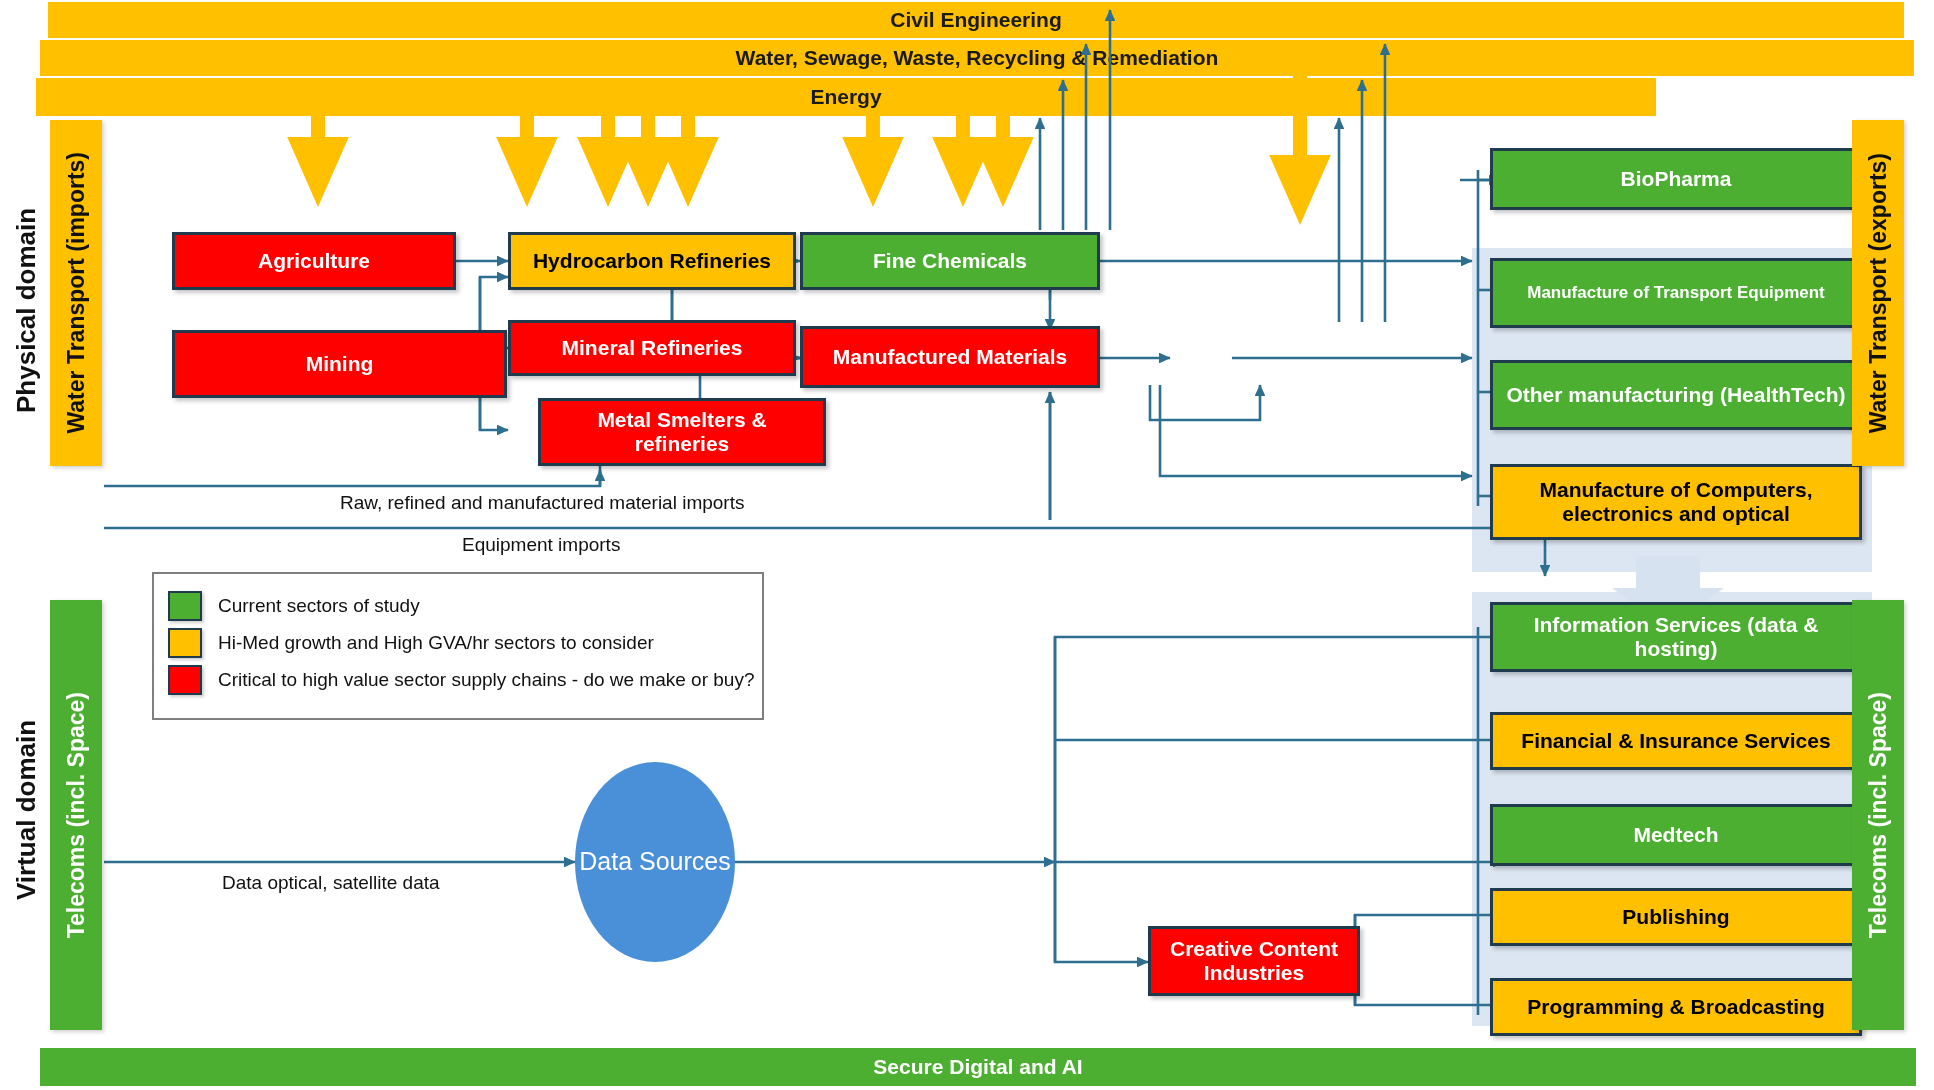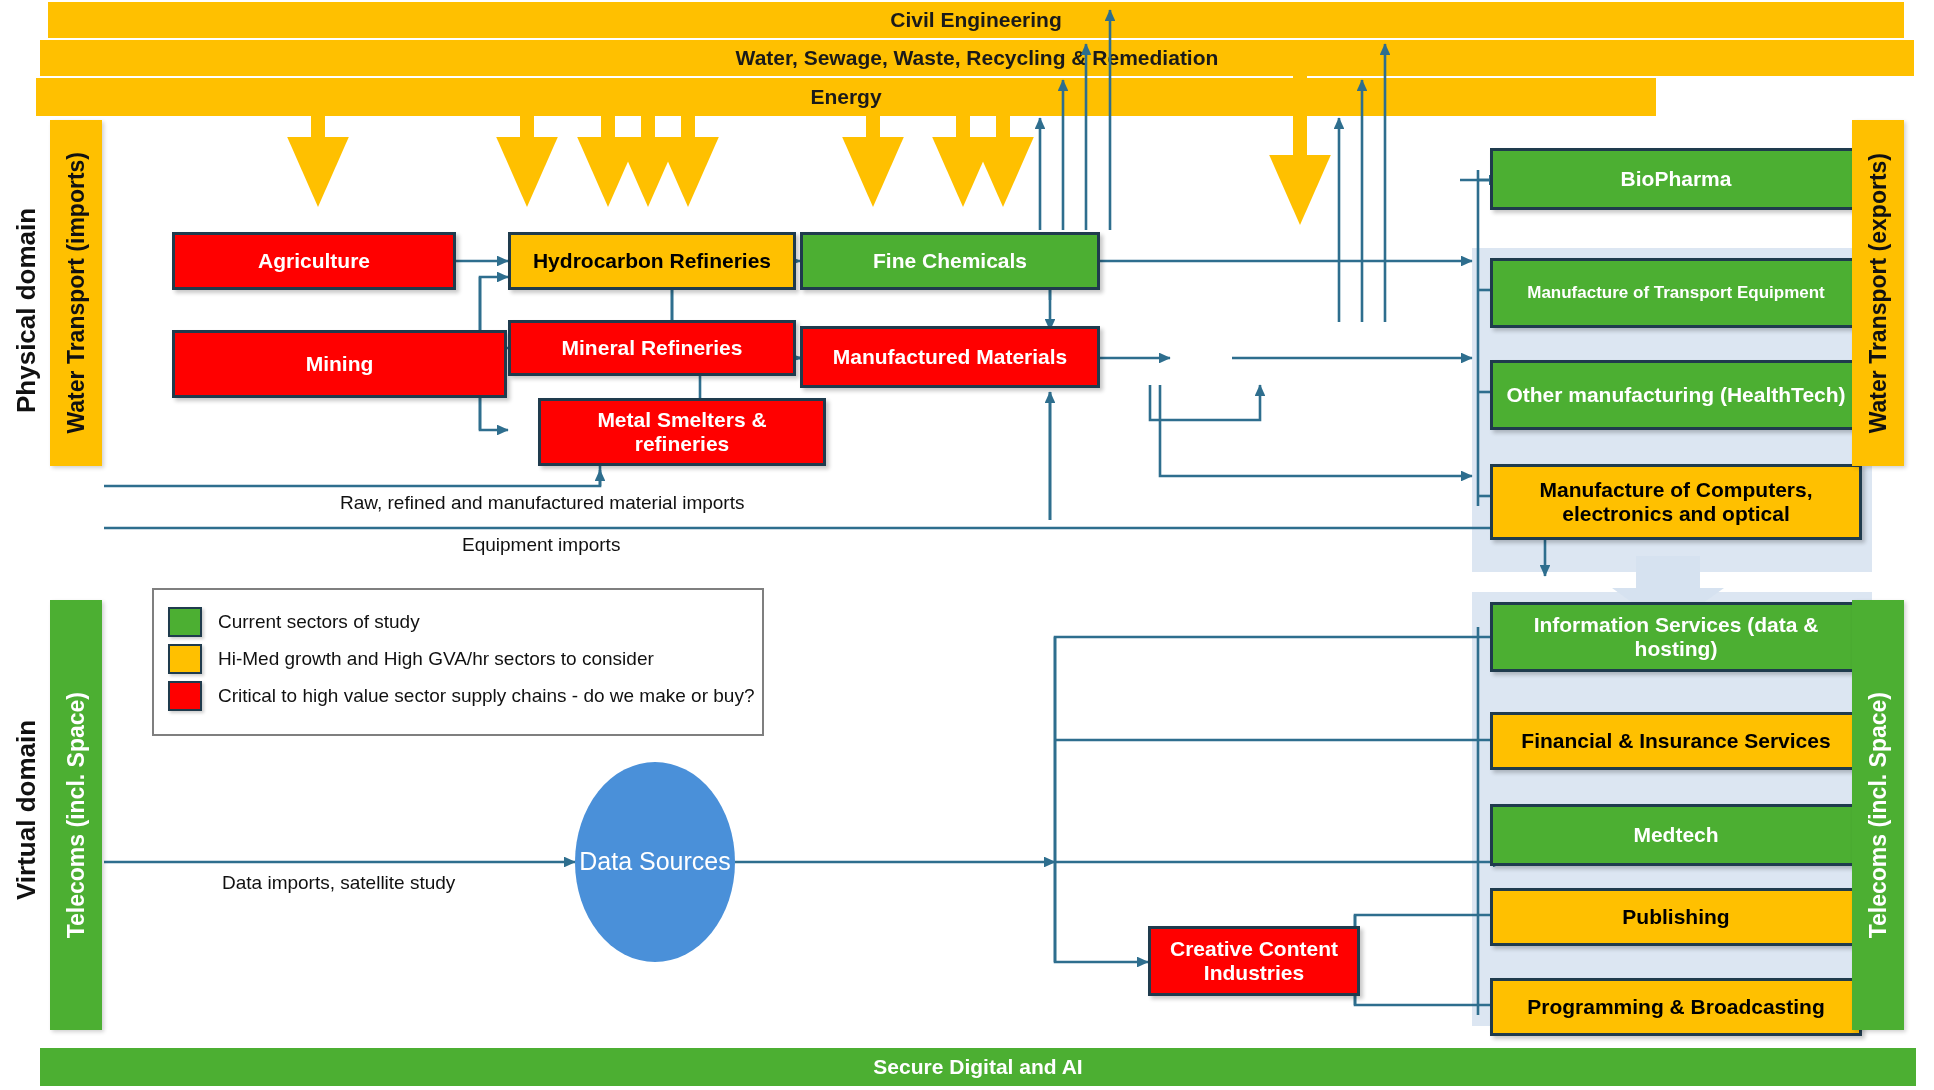--- a/index.html
+++ b/index.html
@@ -59,21 +59,21 @@
   }
 
   
   .panel{
     position:absolute;background:#DCE6F2;z-index:3;
   }
 
   
   .legend{
     position:absolute;background:#ffffff;border:2px solid #7f7f7f;
-    z-index:9;padding:10px 14px;box-sizing:border-box;margin-top:16px;
+    z-index:9;padding:10px 14px;box-sizing:border-box;
   }
   .legend-row{display:flex;align-items:center;margin:7px 0;}
   .legend-sw{
     width:30px;height:26px;border:2px solid #1f3b4d;margin-right:16px;flex:none;
     box-shadow:2px 2px 3px rgba(0,0,0,.2);
   }
   .legend-tx{font-size:19px;color:#111;white-space:nowrap;}
 
   
   .ellipse{
@@ -281,21 +281,21 @@
   <div class="node green" style="left:1490px;top:360px;width:372px;height:70px;font-size:21px;padding:0 10px;">
     <span>Other manufacturing (HealthTech)</span>
   </div>
 
   <div class="node amber" style="left:1490px;top:464px;width:372px;height:76px;font-size:21px;padding:0 10px;">
     <span>Manufacture of Computers, electronics and optical</span>
   </div>
 
   <div class="edgelabel" style="left:340px;top:492px;">Raw, refined and manufactured material imports</div>
   <div class="edgelabel" style="left:462px;top:534px;">Equipment imports</div>
-  <div class="edgelabel" style="left:222px;top:872px;">Data imports, satellite study</div>
+  <div class="edgelabel" style="left:222px;top:872px;">Data optical, satellite data</div>
 
   <div class="legend" style="left:152px;top:572px;width:612px;height:148px;">
     <div class="legend-row">
       <div class="legend-sw" style="background:#4CAF32;"></div>
       <div class="legend-tx">Current sectors of study</div>
     </div>
     <div class="legend-row">
       <div class="legend-sw" style="background:#FFC000;"></div>
       <div class="legend-tx">Hi-Med growth and High GVA/hr sectors to consider</div>
     </div>

